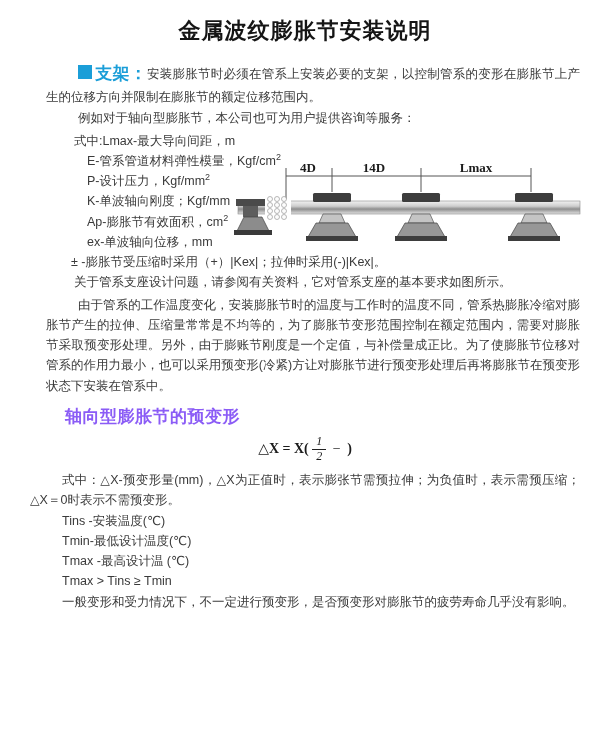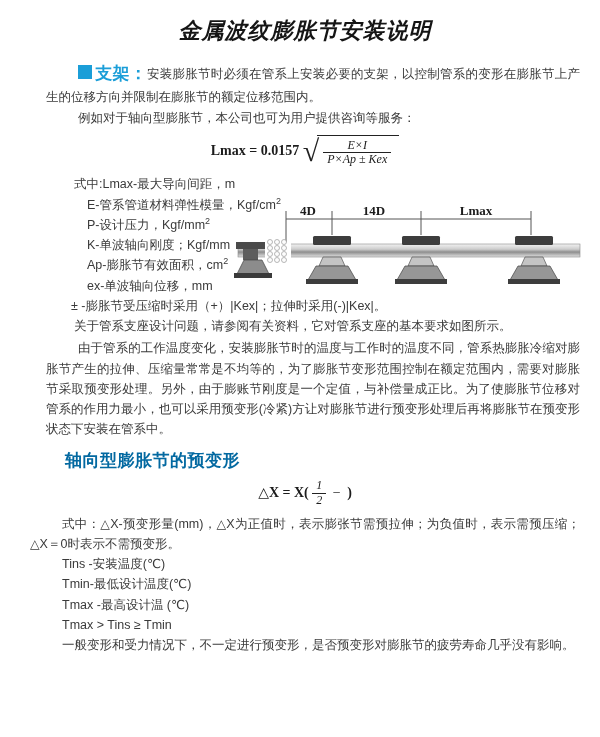--- a/index.html
+++ b/index.html
@@ -5,21 +5,21 @@
   * { margin:0; padding:0; box-sizing:border-box; }
   html,body { width:600px; height:737px; background:#ffffff; overflow:hidden; }
   body {
     font-family:"Liberation Sans","DejaVu Sans",sans-serif;
     font-size:12.5px; line-height:1.62; color:#3a3a3a;
   }
   .page { width:600px; height:737px; background:#fff; padding:0 20px 0 30px; }
 
   h1.doc-title {
     text-align:center; font-size:22px; font-weight:bold; color:#151515;
-    letter-spacing:1px; padding:13px 0 8px;font-style:italic;
+    letter-spacing:1px; padding:13px 0 8px;
   }
 
   .sec-square {
     display:inline-block; width:14px; height:14px; background:#1b9ed8;
     margin-right:3px; vertical-align:-1px;
   }
   .sec-label {
     color:#1b9ed8; font-size:17px; font-weight:bold; vertical-align:-1px;
   }
 
@@ -54,49 +54,37 @@
 
   .diagram { position:absolute; top:28px; right:-6px; }
 
   
   .sec-head2 { margin-top:9px; }
   .sec-head2 .sec-square { width:15px; height:15px; }
   .sec-head2 .sec-label { font-size:18px; }
   .pre-para { margin-top:2px; }
 
   h3.sub-cyan {
-    color:#0369a1; font-size:17px; font-weight:bold; letter-spacing:0.5px;
+    color:#8b5cf6; font-size:17px; font-weight:bold; letter-spacing:0.5px;
   }
   .sub-axial { margin:7px 0 2px 35px; }
 
   .note { text-indent:32px; text-align:justify; }
   .fx { margin:5px 0 6px; }
 </style>
 </head>
 <body>
 
 <div class="page">
 
   <h1 class="doc-title">金属波纹膨胀节安装说明</h1>
 
   <p class="para-indent p-first"><span class="sec-square"></span><span class="sec-label">支架：</span><span>安装膨胀节时必须在管系上安装必要的支架，以控制管系的变形在膨胀节上产生的位移方向并限制在膨胀节的额定位移范围内。</span></p>
   <p class="para-indent p-example">例如对于轴向型膨胀节，本公司也可为用户提供咨询等服务：</p>
 
-  <div class="formula">
-    <span class="flhs">Lmax = 0.0157</span>
-    <span class="sqrt">
-      <span class="sqrt-sign">√</span>
-      <span class="sqrt-body">
-        <span class="frac">
-          <span class="num">E×I</span>
-          <span class="den">P×Ap ± Kex</span>
-        </span>
-      </span>
-    </span>
-  </div>
 
   <div class="def-zone">
     <div class="def-line dl-a">式中:Lmax-最大导向间距，m</div>
     <div class="def-line dl-b"><span>E-管系管道材料弹性模量，Kgf/cm</span><span class="sup">2</span></div>
     <div class="def-line dl-b"><span>P-设计压力，Kgf/mm</span><span class="sup">2</span></div>
     <div class="def-line dl-b">K-单波轴向刚度；Kgf/mm</div>
     <div class="def-line dl-b"><span>Ap-膨胀节有效面积，cm</span><span class="sup">2</span></div>
     <div class="def-line dl-b">ex-单波轴向位移，mm</div>
     <div class="def-line dl-c">± -膨胀节受压缩时采用（+）|Kex|；拉伸时采用(-)|Kex|。</div>
     <div class="def-line dl-a">关于管系支座设计问题，请参阅有关资料，它对管系支座的基本要求如图所示。</div>

